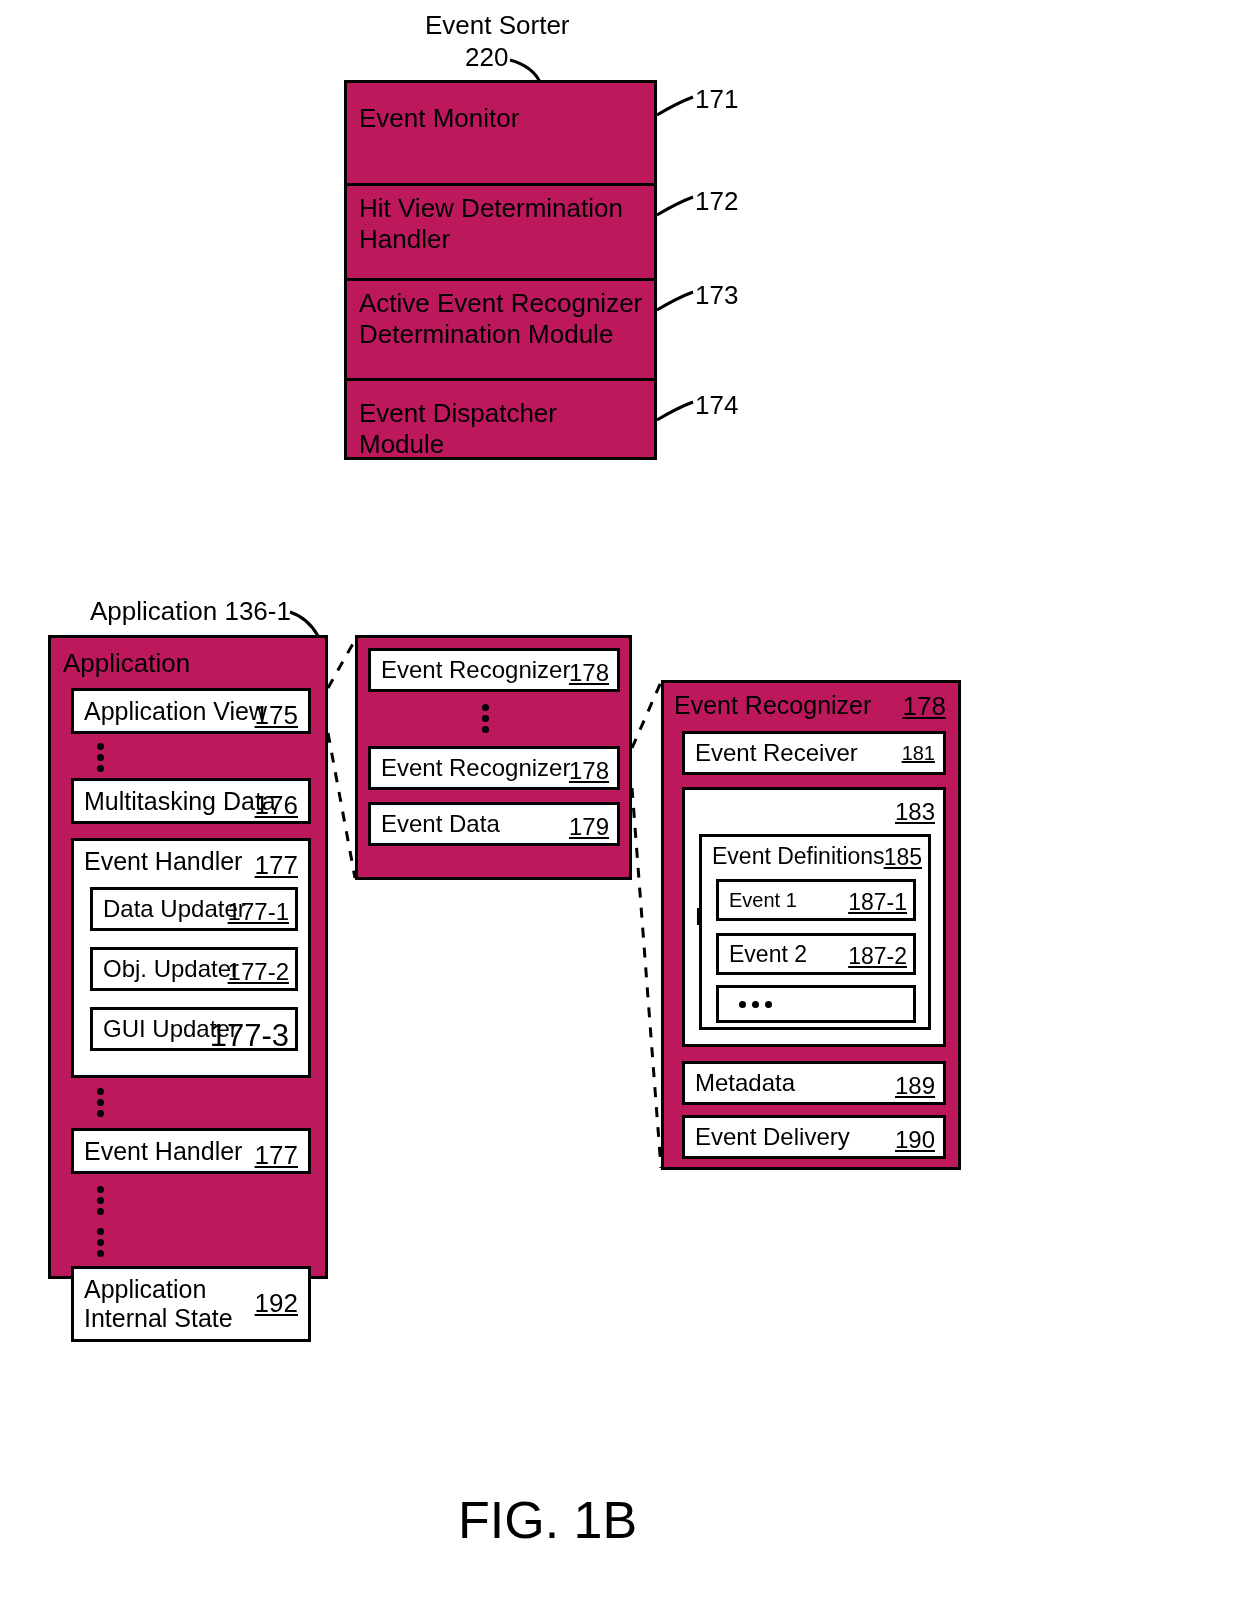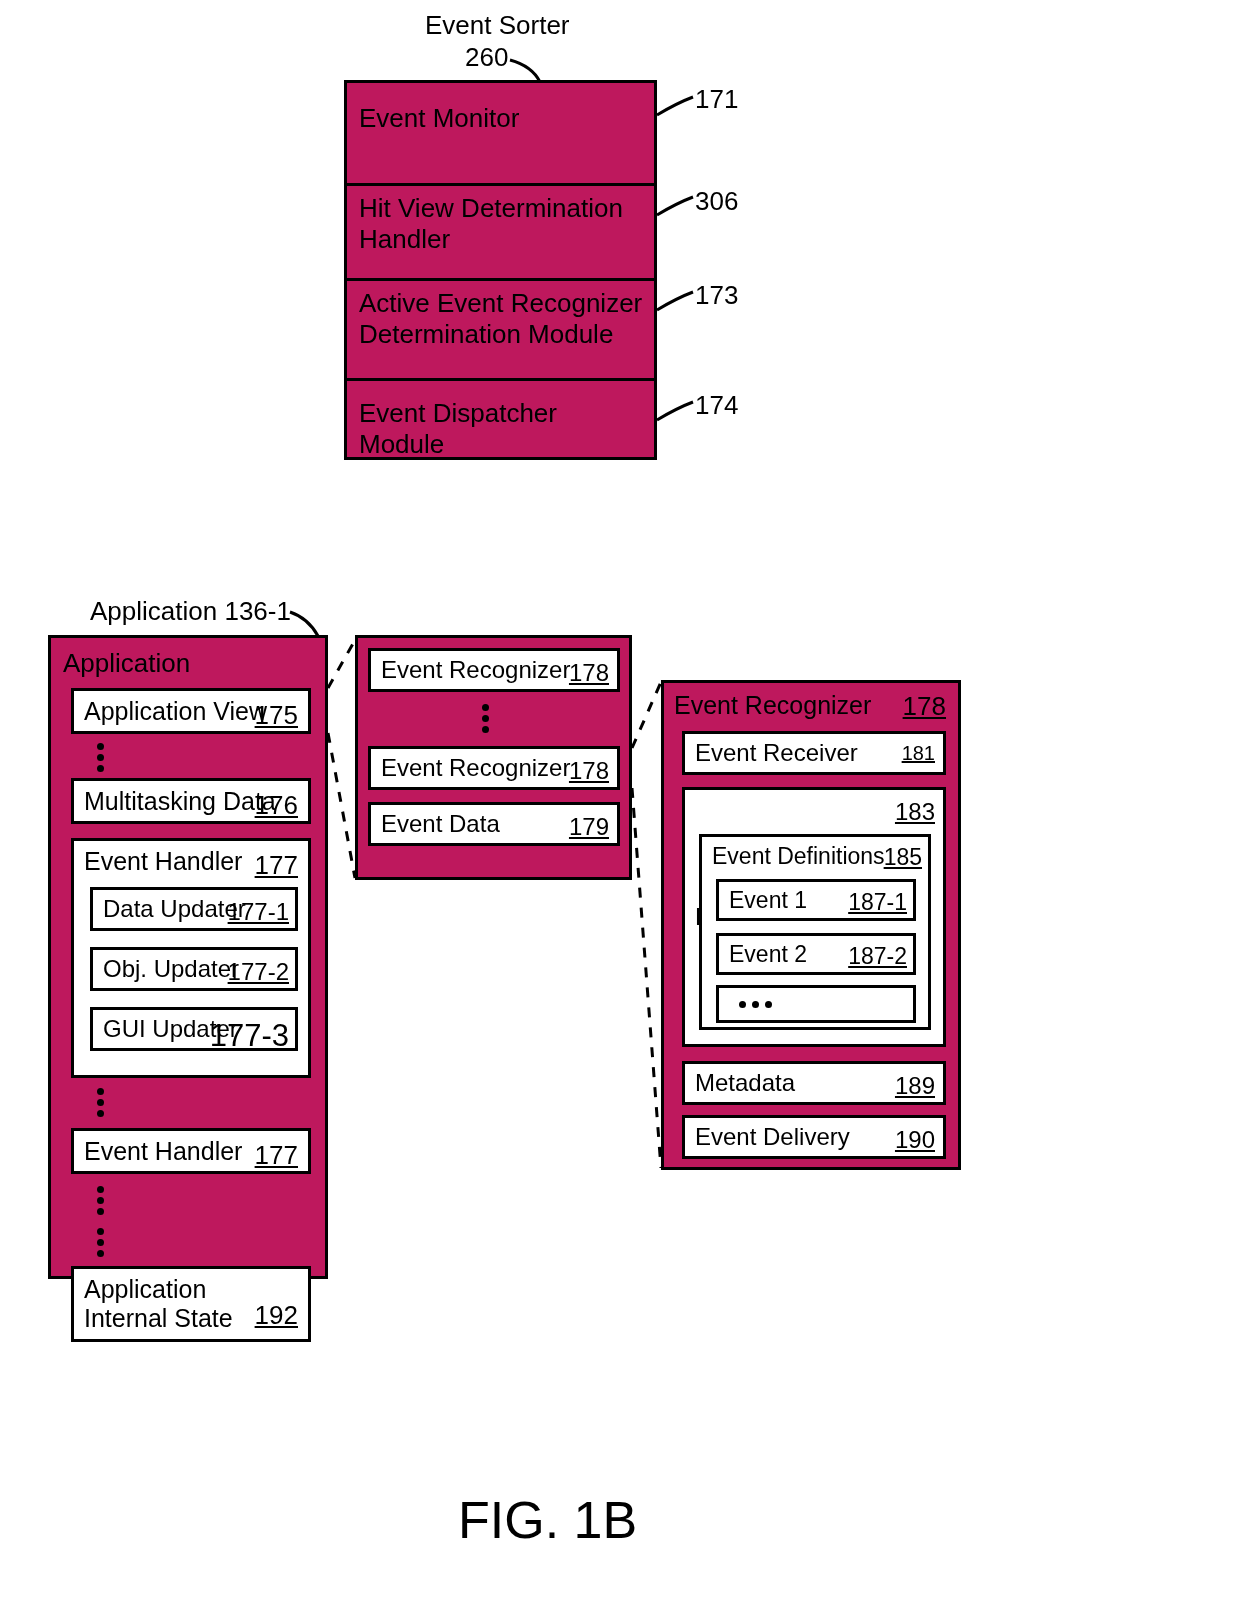--- a/index.html
+++ b/index.html
@@ -15,34 +15,34 @@
   .hdots span{width:7px;height:7px;background:#000;border-radius:50%}
   .fig{position:absolute;font-size:46px}
   svg.overlay{position:absolute;left:0;top:0;pointer-events:none}
 </style>
 </head>
 <body>
 
 <div class="page">
 
   <div class="txt" style="left:425px;top:10px">Event Sorter</div>
-  <div class="txt" style="left:465px;top:42px">260</div>
+  <div class="txt" style="left:465px;top:42px">220</div>
 
   <div class="box" style="left:344px;top:80px;width:313px;height:380px">
     <div class="txt" style="left:12px;top:20px;width:260px;white-space:normal">Event Monitor</div>
     <div class="rowline" style="top:100px"></div>
     <div class="txt" style="left:12px;top:110px;width:280px;white-space:normal">Hit View Determination Handler</div>
     <div class="rowline" style="top:195px"></div>
     <div class="txt" style="left:12px;top:205px;width:290px;white-space:normal">Active Event Recognizer Determination Module</div>
     <div class="rowline" style="top:295px"></div>
     <div class="txt" style="left:12px;top:315px;width:280px;white-space:normal">Event Dispatcher Module</div>
   </div>
 
   <div class="txt" style="left:695px;top:84px">171</div>
-  <div class="txt" style="left:695px;top:186px">306</div>
+  <div class="txt" style="left:695px;top:186px">172</div>
   <div class="txt" style="left:695px;top:280px">173</div>
   <div class="txt" style="left:695px;top:390px">174</div>
 
   <div class="txt" style="left:90px;top:596px">Application 136-1</div>
 
   <div class="box" style="left:48px;top:635px;width:280px;height:644px">
     <div class="txt" style="left:12px;top:10px">Application</div>
 
     <div class="row" style="left:20px;top:50px;width:240px;height:46px">
       <span style="font-size:25px">Application View</span>
@@ -92,21 +92,21 @@
         <span></span>
       </div>
     <div class="vdots" style="position:absolute;left:46px;top:590px">
         <span></span>
         <span></span>
         <span></span>
       </div>
 
     <div class="row" style="left:20px;top:628px;width:240px;height:76px;align-items:flex-start">
       <span style="font-size:25px;white-space:normal;width:210px">Application Internal State</span>
-      <span class="ref" style="right:10px;bottom:8px">192</span>
+      <span class="ref" style="right:10px;bottom:20px">192</span>
     </div>
   </div>
 
   <div class="box" style="left:355px;top:635px;width:277px;height:245px">
     <div class="row" style="left:10px;top:10px;width:252px;height:44px">
       <span style="font-size:24px">Event Recognizer</span>
       <span class="ref" style="right:8px;top:8px;font-size:24px">178</span>
     </div>
     <div class="vdots" style="position:absolute;left:124px;top:66px">
         <span></span>
@@ -134,21 +134,21 @@
 
     <div class="row" style="left:18px;top:104px;width:264px;height:260px;align-items:center">
       <span style="font-size:24px">Event Comparator</span>
       <span class="ref" style="right:8px;top:8px;font-size:24px">183</span>
 
       <div class="row" style="left:14px;top:44px;width:232px;height:196px;align-items:flex-start">
         <span style="font-size:23px">Event Definitions</span>
         <span class="ref" style="right:6px;top:7px;font-size:23px">185</span>
 
         <div class="row" style="left:14px;top:42px;width:200px;height:42px">
-          <span style="font-size:23px">Event 1</span>
+          <span style="font-size:20px">Event 1</span>
           <span class="ref" style="right:6px;top:7px;font-size:23px">187-1</span>
         </div>
         <div class="row" style="left:14px;top:96px;width:200px;height:42px">
           <span style="font-size:23px">Event 2</span>
           <span class="ref" style="right:6px;top:7px;font-size:23px">187-2</span>
         </div>
         <div class="row" style="left:14px;top:148px;width:200px;height:38px">
           <div class="hdots" style="margin-left:10px">
               <span></span>
               <span></span>

